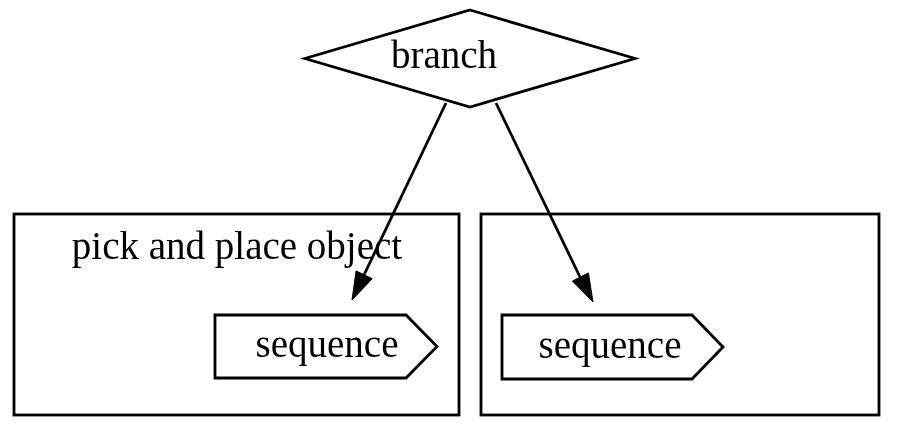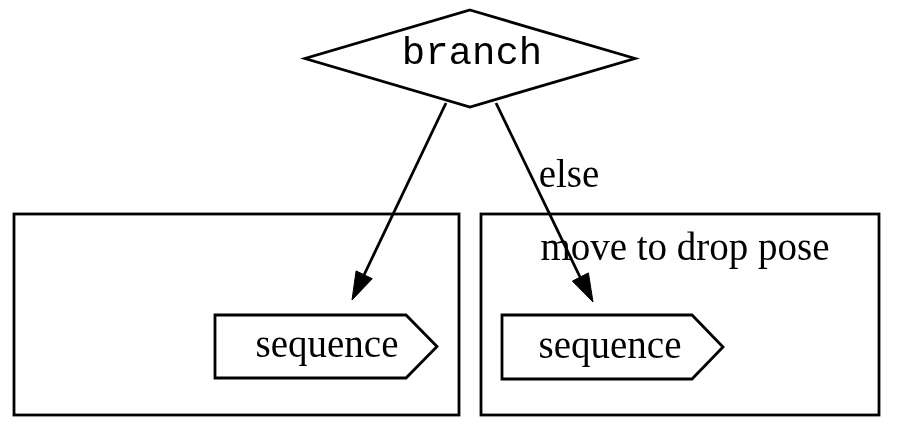--- a/index.html
+++ b/index.html
@@ -49,25 +49,24 @@
 
     <rect x="14" y="214" width="445" height="201" fill="none" stroke="#000000" stroke-width="2.8"></rect>
 
     <rect x="481" y="214" width="398" height="201" fill="none" stroke="#000000" stroke-width="2.8"></rect>
 
     <polygon points="215,315 406,315 437,346.5 406,378 215,378" fill="#ffffff" stroke="#000000" stroke-width="2.8"></polygon>
 
     <polygon points="502,315 692,315 723,347 692,379 502,379" fill="#ffffff" stroke="#000000" stroke-width="2.8"></polygon>
   </svg>
 
-  <div class="lbl" style="left:472px; top:35px;font-family:Liberation Mono, monospace;">branch</div>
+  <div class="lbl" style="left:444px; top:35px;">branch</div>
 
 
-  <div class="lbl" style="left:569px; top:154px;">else</div>
 
+  <div class="lbl" style="left:237px; top:226px;">pick and place object</div>
 
-  <div class="lbl" style="left:685px; top:227px;">move to drop pose</div>
 
   <div class="lbl" style="left:327px; top:324px;">sequence</div>
 
   <div class="lbl" style="left:610px; top:325px;">sequence</div>
 
 </div>
 
 </body></html>

